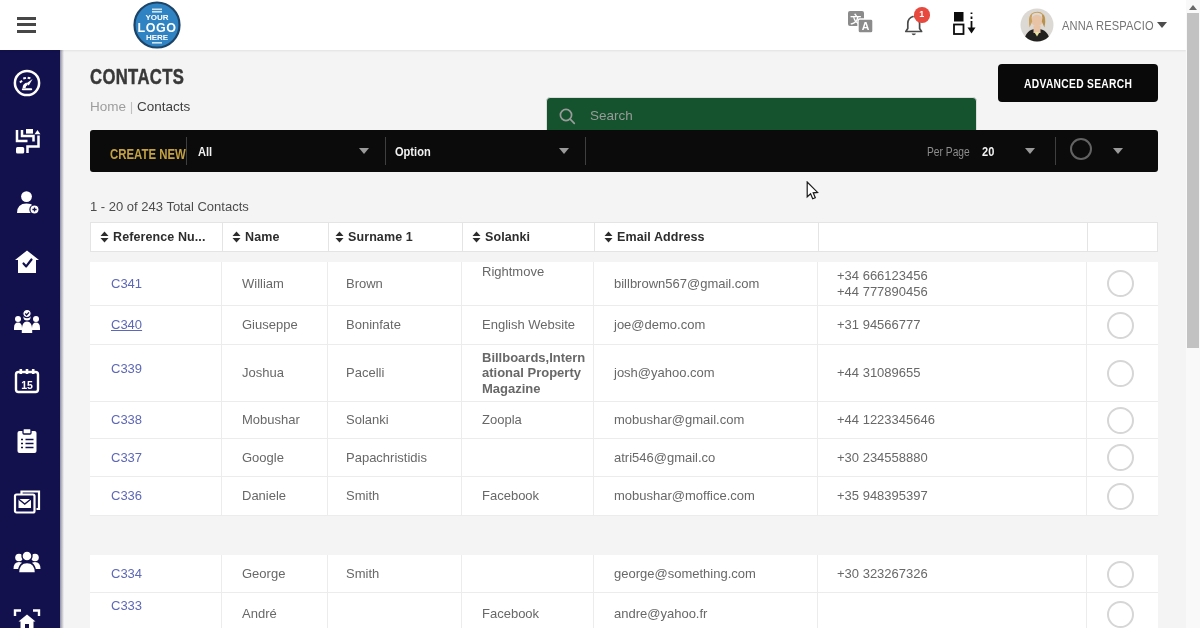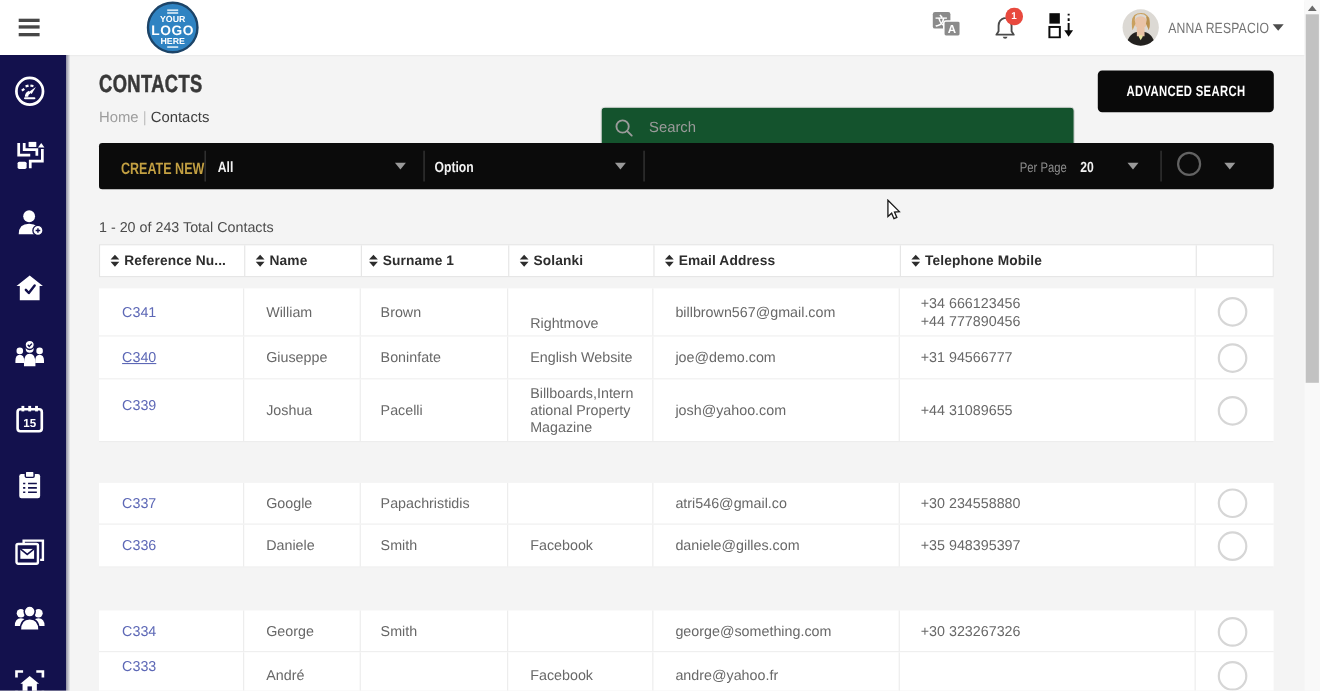--- a/index.html
+++ b/index.html
@@ -265,41 +265,35 @@
         <path d="M0.5 5 L8.5 5 L4.5 0.5 Z M0.5 7 L8.5 7 L4.5 11.5 Z" fill="#2d2d2d"></path>
       </svg>
       <span>Solanki</span>
     </div>
   <div class="hcell" style="left:513px;">
       <svg class="sorti" viewBox="0 0 9 12">
         <path d="M0.5 5 L8.5 5 L4.5 0.5 Z M0.5 7 L8.5 7 L4.5 11.5 Z" fill="#2d2d2d"></path>
       </svg>
       <span>Email Address</span>
     </div>
-  <div class="hcell" style="left:737px;">
-      <svg class="sorti" viewBox="0 0 9 12">
-        <path d="M0.5 5 L8.5 5 L4.5 0.5 Z M0.5 7 L8.5 7 L4.5 11.5 Z" fill="#2d2d2d"></path>
-      </svg>
-      <span>Telephone Mobile</span>
-    </div>
 </div>
 
 <div id="tbody" class="abs" style="left:90px; top:262px; width:1068px; height:366px; overflow:hidden;">
 
   <div class="row" style="top:0; height:44px;">
     <div class="cellborder" style="left:131px;"></div>
       <div class="cellborder" style="left:237px;"></div>
       <div class="cellborder" style="left:371px;"></div>
       <div class="cellborder" style="left:503px;"></div>
       <div class="cellborder" style="left:727px;"></div>
       <div class="cellborder" style="left:996px;"></div>
     <div class="cell ref" style="left:21px; top:14px;">C341</div>
     <div class="cell" style="left:152px; top:14px;">William</div>
     <div class="cell" style="left:256px; top:14px;">Brown</div>
-    <div class="cell" style="left:392px; top:24px;">Rightmove</div>
+    <div class="cell" style="left:392px; top:2px;">Rightmove</div>
     <div class="cell" style="left:524px; top:14px;">billbrown567@gmail.com</div>
     <div class="cell" style="left:747px; top:6px; line-height:15.5px;">+34 666123456<br>+44 777890456</div>
     <div class="radio" style="top:8px;"></div>
   </div>
   <div class="row" style="top:44px; height:38.5px;">
     <div class="cellborder" style="left:131px;"></div>
       <div class="cellborder" style="left:237px;"></div>
       <div class="cellborder" style="left:371px;"></div>
       <div class="cellborder" style="left:503px;"></div>
       <div class="cellborder" style="left:727px;"></div>
@@ -315,24 +309,39 @@
   <div class="row" style="top:82.5px; height:57px;">
     <div class="cellborder" style="left:131px;"></div>
       <div class="cellborder" style="left:237px;"></div>
       <div class="cellborder" style="left:371px;"></div>
       <div class="cellborder" style="left:503px;"></div>
       <div class="cellborder" style="left:727px;"></div>
       <div class="cellborder" style="left:996px;"></div>
     <div class="cell ref" style="left:21px; top:16px;">C339</div>
     <div class="cell" style="left:152px; top:20px;">Joshua</div>
     <div class="cell" style="left:256px; top:20px;">Pacelli</div>
-    <div class="cell" style="left:392px; top:5px; line-height:15.5px;">Billboards,Intern<br>ational Property<br>Magazine</div>
+    <div class="cell" style="left:392px; top:5px; line-height:15.5px;font-weight:bold;">Billboards,Intern<br>ational Property<br>Magazine</div>
     <div class="cell" style="left:524px; top:20px;">josh@yahoo.com</div>
     <div class="cell" style="left:747px; top:20px;">+44 31089655</div>
     <div class="radio" style="top:15px;"></div>
+  </div>
+  <div class="row" style="top:139.5px; height:37.5px;">
+    <div class="cellborder" style="left:131px;"></div>
+      <div class="cellborder" style="left:237px;"></div>
+      <div class="cellborder" style="left:371px;"></div>
+      <div class="cellborder" style="left:503px;"></div>
+      <div class="cellborder" style="left:727px;"></div>
+      <div class="cellborder" style="left:996px;"></div>
+    <div class="cell ref" style="left:21px; top:10px;">C338</div>
+    <div class="cell" style="left:152px; top:10px;">Mobushar</div>
+    <div class="cell" style="left:256px; top:10px;">Solanki</div>
+    <div class="cell" style="left:392px; top:10px;">Zoopla</div>
+    <div class="cell" style="left:524px; top:10px;">mobushar@gmail.com</div>
+    <div class="cell" style="left:747px; top:10px;">+44 1223345646</div>
+    <div class="radio" style="top:5px;"></div>
   </div>
   <div class="row" style="top:177px; height:38px;">
     <div class="cellborder" style="left:131px;"></div>
       <div class="cellborder" style="left:237px;"></div>
       <div class="cellborder" style="left:371px;"></div>
       <div class="cellborder" style="left:503px;"></div>
       <div class="cellborder" style="left:727px;"></div>
       <div class="cellborder" style="left:996px;"></div>
     <div class="cell ref" style="left:21px; top:11px;">C337</div>
     <div class="cell" style="left:152px; top:11px;">Google</div>
@@ -346,21 +355,21 @@
     <div class="cellborder" style="left:131px;"></div>
       <div class="cellborder" style="left:237px;"></div>
       <div class="cellborder" style="left:371px;"></div>
       <div class="cellborder" style="left:503px;"></div>
       <div class="cellborder" style="left:727px;"></div>
       <div class="cellborder" style="left:996px;"></div>
     <div class="cell ref" style="left:21px; top:11px;">C336</div>
     <div class="cell" style="left:152px; top:11px;">Daniele</div>
     <div class="cell" style="left:256px; top:11px;">Smith</div>
     <div class="cell" style="left:392px; top:11px;">Facebook</div>
-    <div class="cell" style="left:524px; top:11px;">daniele@gilles.com</div>
+    <div class="cell" style="left:524px; top:11px;">mobushar@moffice.com</div>
     <div class="cell" style="left:747px; top:11px;">+35 948395397</div>
     <div class="radio" style="top:6px;"></div>
   </div>
   <div class="row" style="top:292.5px; height:38.5px;">
     <div class="cellborder" style="left:131px;"></div>
       <div class="cellborder" style="left:237px;"></div>
       <div class="cellborder" style="left:371px;"></div>
       <div class="cellborder" style="left:503px;"></div>
       <div class="cellborder" style="left:727px;"></div>
       <div class="cellborder" style="left:996px;"></div>

